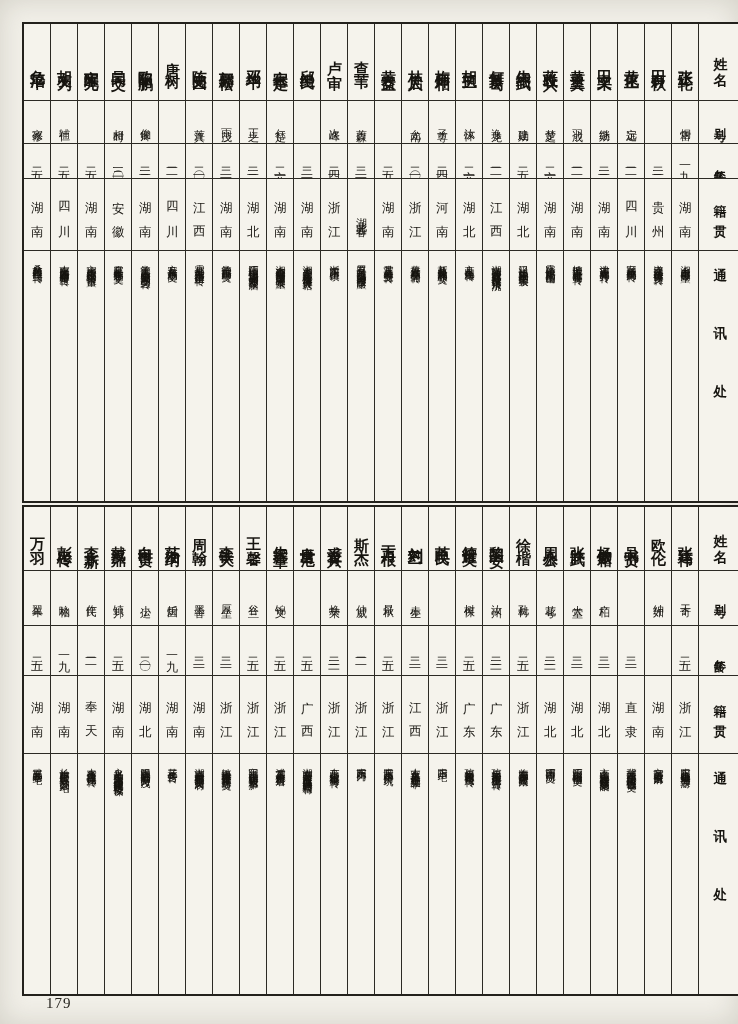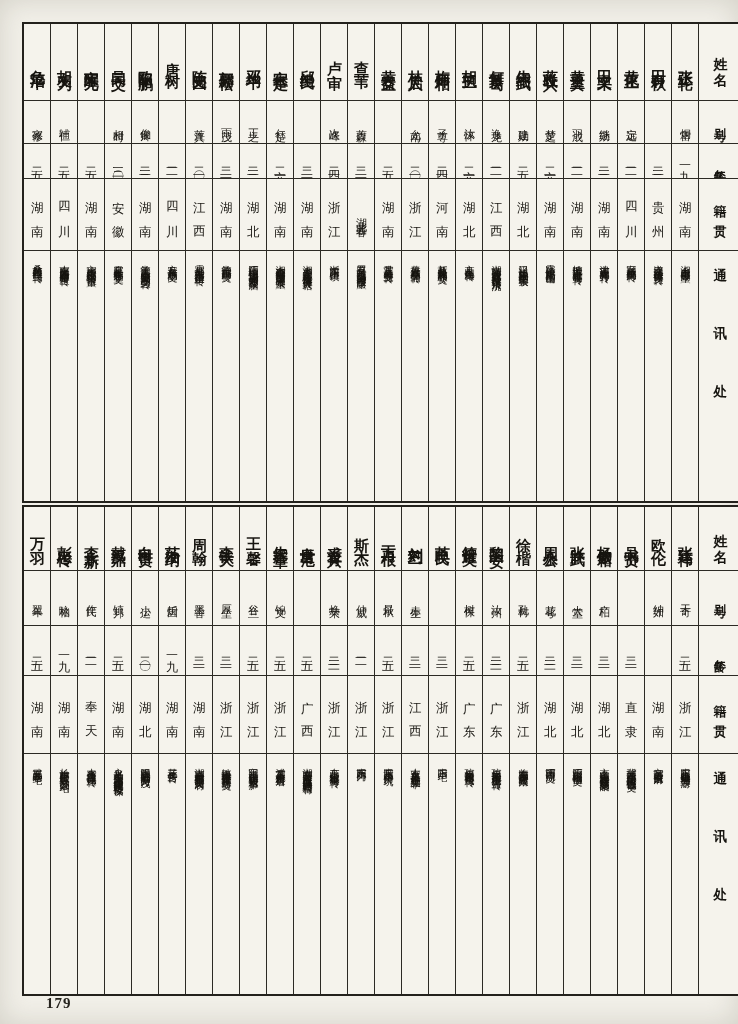--- a/index.html
+++ b/index.html
@@ -49,21 +49,21 @@
   .address > span{font-size:10px;letter-spacing:1px;padding-top:6px;}
   
   .hcell > span{font-weight:700;}
   .h-name > span{font-size:14px;letter-spacing:16px;}
   .h-alias > span{font-size:12px;letter-spacing:4px;}
   .h-age > span{font-size:12px;letter-spacing:2px;}
   .h-native > span{font-size:13px;letter-spacing:20px;}
   .h-address > span{font-size:13.5px;letter-spacing:58px;}
   .page-number{
     position:absolute;left:46px;top:995px;
-    font-size:15px;letter-spacing:1px;color:#26241e;font-weight:bold;
+    font-size:15px;letter-spacing:1px;color:#26241e;
   }
 </style>
 </head>
 <body>
 
 <div class="page">
   <div class="reg-table" id="table0">
   <div class="col header-col">
     <div class="cell name hcell h-name">
           <span>姓名</span>

